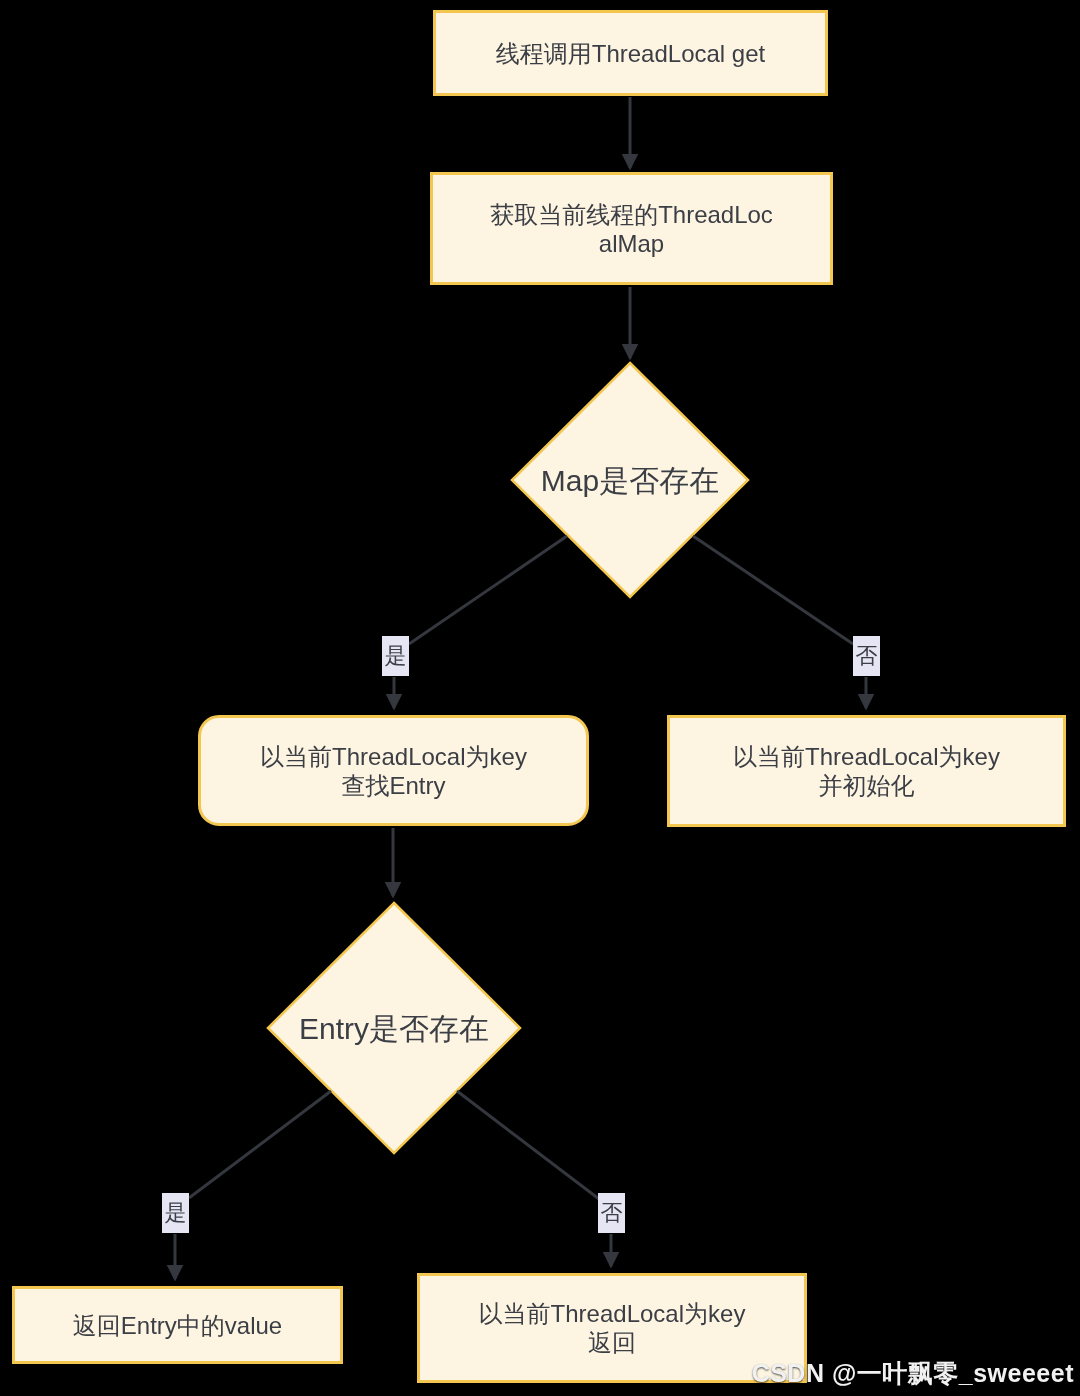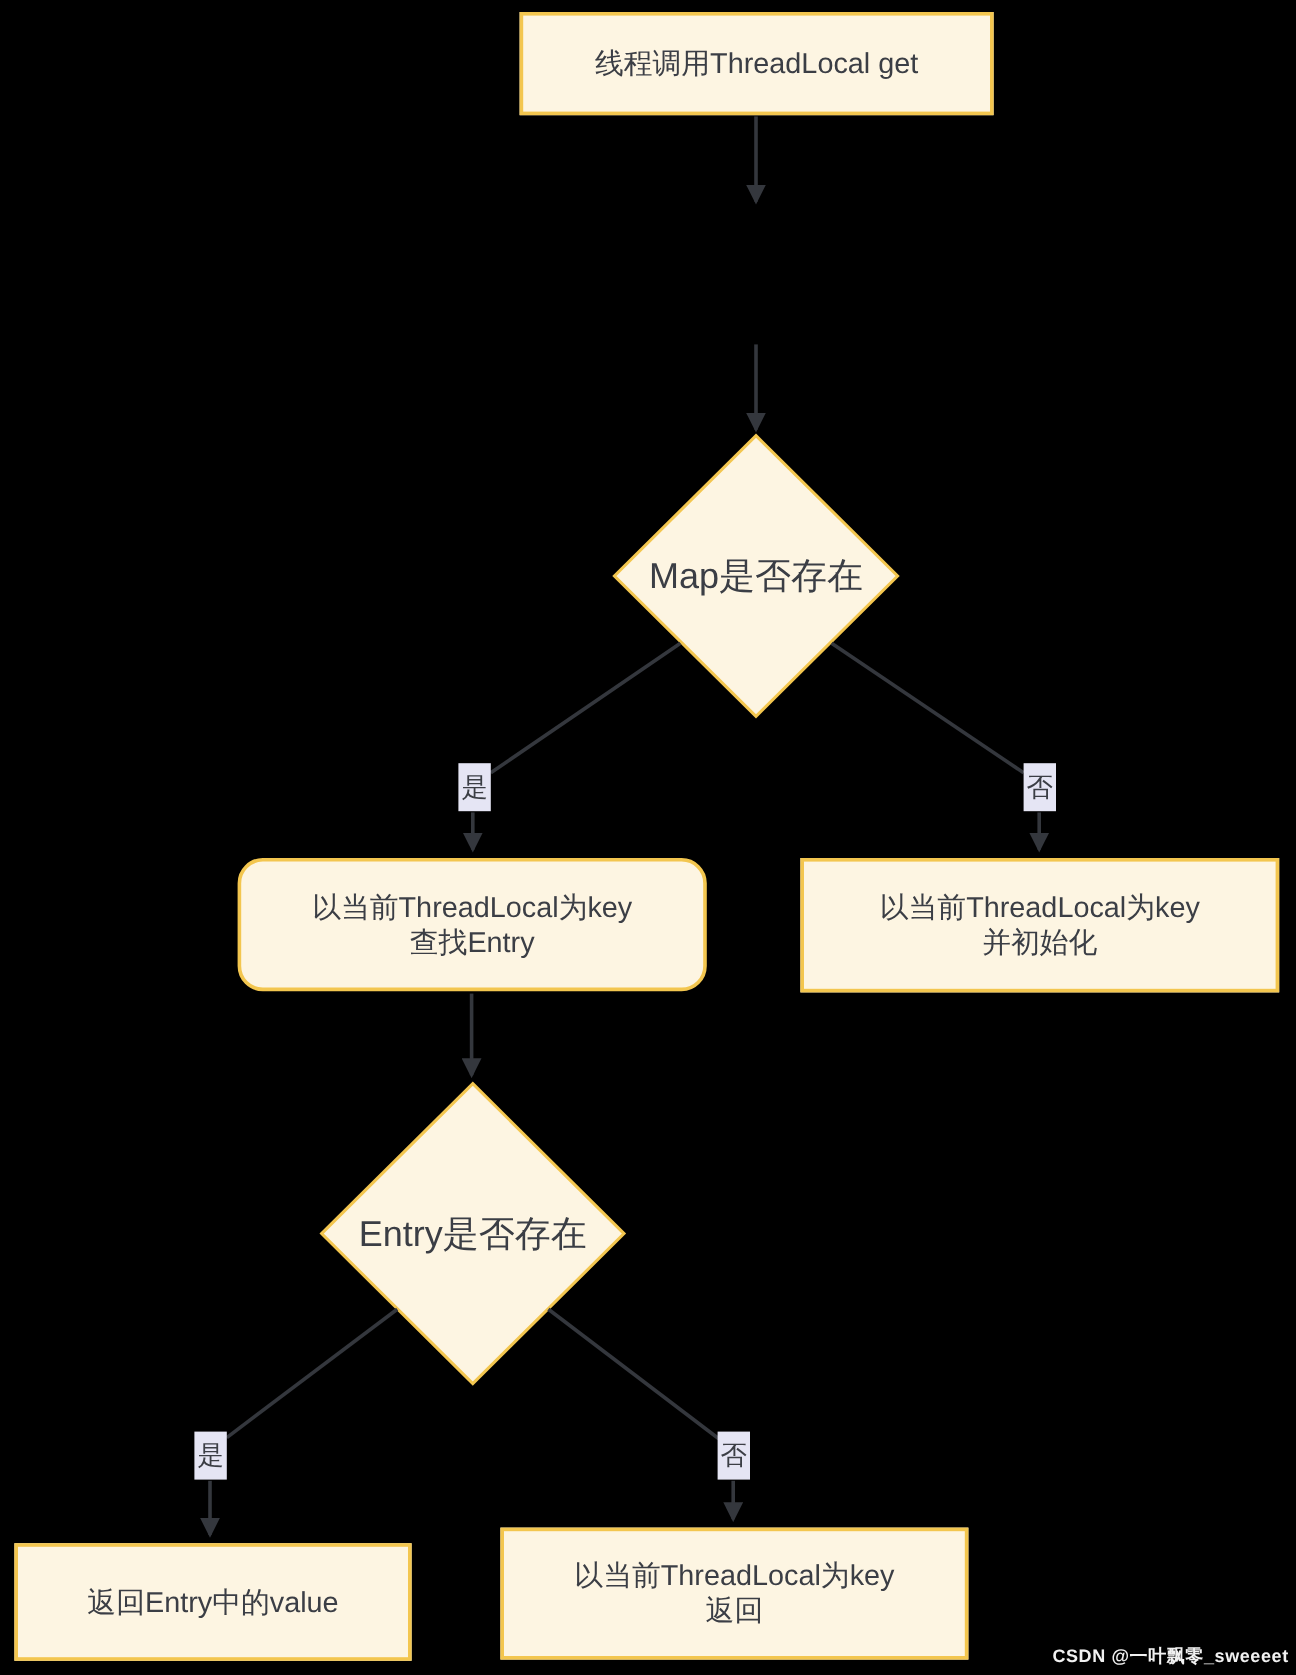--- a/index.html
+++ b/index.html
@@ -46,21 +46,21 @@
     background:var(--label-bg,#e5e5f4);
     color:var(--text,#3b3e45);
     font-size:22px;
     width:27px;height:40px;
     display:flex;align-items:center;justify-content:center;
   }
   .watermark{
     position:absolute;
     right:6px;bottom:6px;
     color:#f1f1f1;
-    font-size:15px;
+    font-size:25px;
     font-weight:bold;
     letter-spacing:.5px;
     text-shadow:0 1px 2px rgba(0,0,0,.7);
   }
 </style>
 </head>
 <body>
 
 <div class="canvas">
 
@@ -87,28 +87,30 @@
 
     <path class="edge-line" d="M331 1091 L189 1198"></path>
     <path class="edge-line" d="M175 1234 L175 1279" marker-end="url(#ah)"></path>
 
     <path class="edge-line" d="M457 1091 L599 1199"></path>
     <path class="edge-line" d="M611 1234 L611 1266" marker-end="url(#ah)"></path>
   </svg>
 
   <div class="node" style="left:433px;top:10px;width:395px;height:86px;">线程调用ThreadLocal get</div>
 
+  <div class="node" style="left:430px;top:172px;width:403px;height:113px;">获取当前线程的ThreadLoc
+alMap</div>
 
   <div class="node" style="left:198px;top:715px;width:391px;height:111px;border-radius:21px;">以当前ThreadLocal为key
 查找Entry</div>
 
   <div class="node" style="left:667px;top:715px;width:399px;height:112px;">以当前ThreadLocal为key
 并初始化</div>
 
-  <div class="node" style="left:12px;top:1286px;width:331px;height:98px;">返回Entry中的value</div>
+  <div class="node" style="left:12px;top:1286px;width:331px;height:78px;">返回Entry中的value</div>
 
   <div class="node" style="left:417px;top:1273px;width:390px;height:110px;">以当前ThreadLocal为key
 返回</div>
 
   <div class="dtext" style="left:512px;top:466px;width:236px;">Map是否存在</div>
 
   <div class="dtext" style="left:268px;top:1014px;width:252px;">Entry是否存在</div>
 
   <span class="elabel" style="left:382px;top:636px;">是</span>
 

